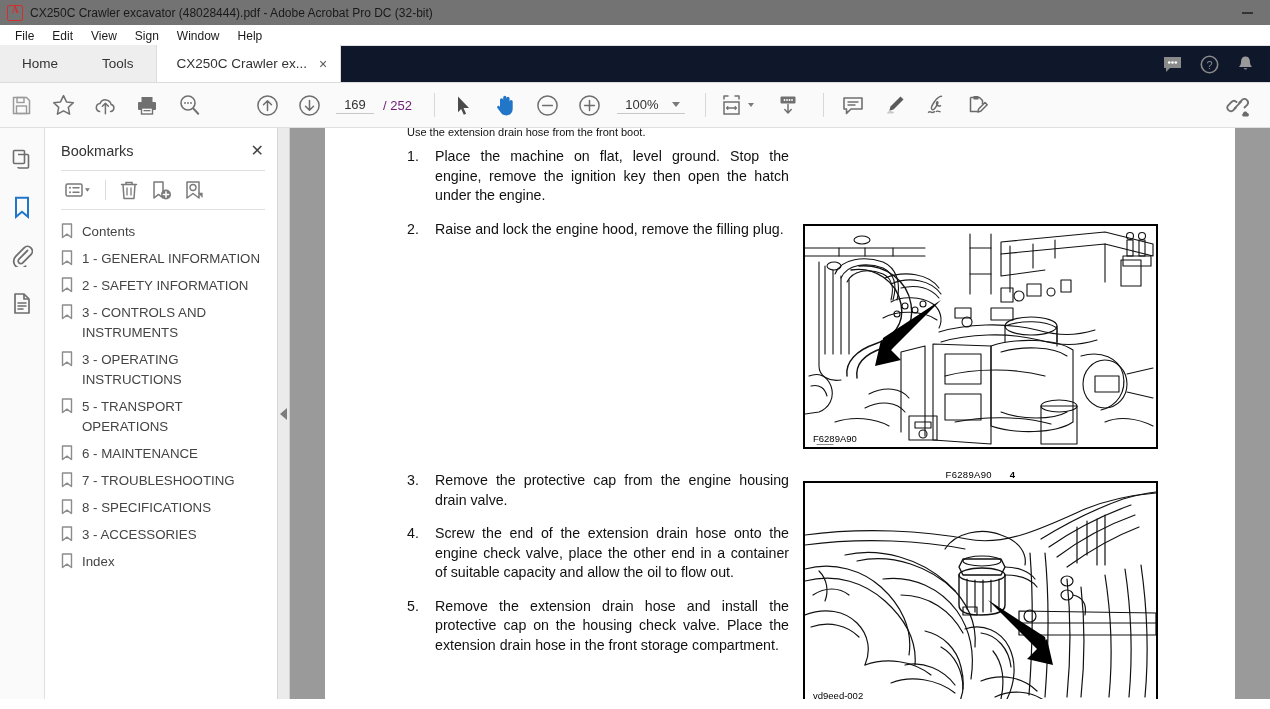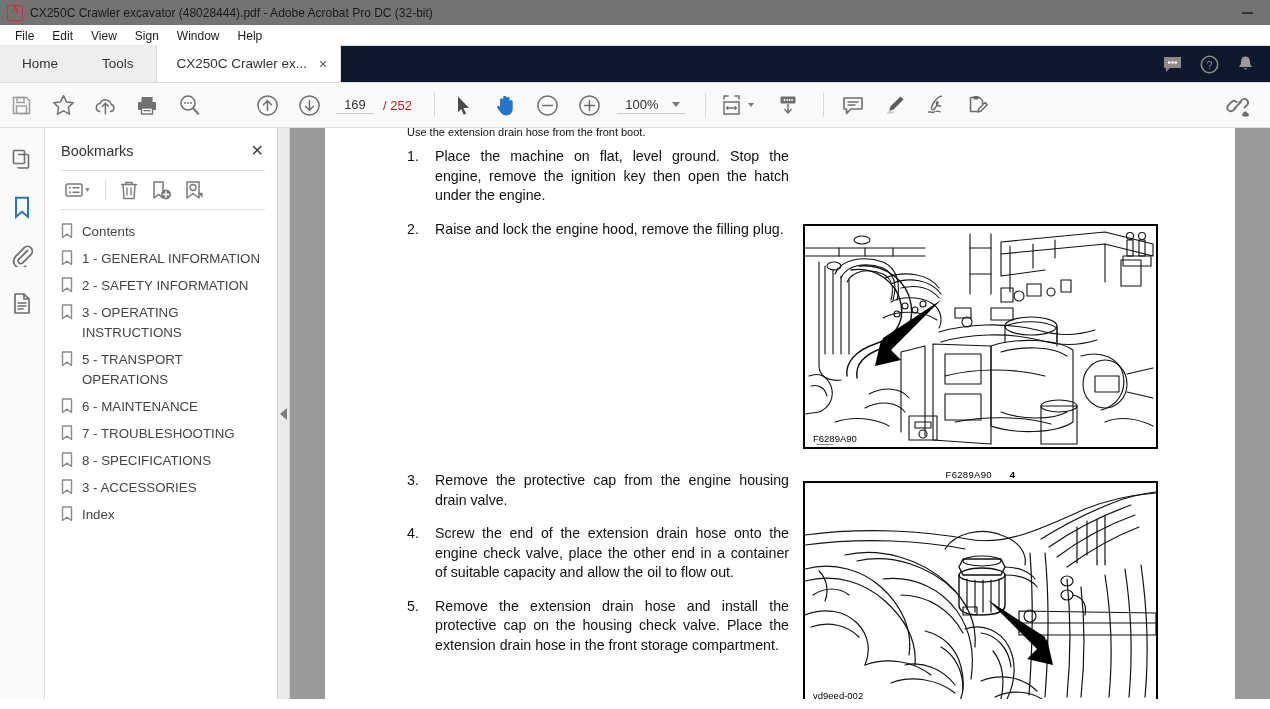--- a/index.html
+++ b/index.html
@@ -145,21 +145,21 @@
     font-size: 13px;
     color: #333;
   }
   .pagenum {
     width: 38px;
     text-align: center;
     border-bottom: 1px solid #c8c8c8;
     padding-bottom: 1px;
     color: #333;
   }
-  .pagetotal { margin-left: 9px; color: #b91c1c; white-space: nowrap; }
+  .pagetotal { margin-left: 9px; color: #701a75; white-space: nowrap; }
   .zoombox {
     display: flex; align-items: center;
     margin-left: 6px;
     border-bottom: 1px solid #c8c8c8;
     padding: 0 2px 1px 2px;
   }
   .zoomval {
     font-size: 13px; color: #333;
     width: 46px; text-align: center;
   }
@@ -677,20 +677,28 @@
         </span>
         <span class="bitem-label">1 - GENERAL INFORMATION</span>
       </div>
       <div class="bitem">
         <span class="bmark-ico">
           <svg width="12" height="16" viewBox="0 0 12 16">
               <path d="M1.5 1h9v13.5l-4.5-3.4L1.5 14.5z" fill="none" stroke="#8c8c8c" stroke-width="1.4" stroke-linejoin="round"></path>
             </svg>
         </span>
         <span class="bitem-label">2 - SAFETY INFORMATION</span>
+      </div>
+      <div class="bitem">
+        <span class="bmark-ico">
+          <svg width="12" height="16" viewBox="0 0 12 16">
+              <path d="M1.5 1h9v13.5l-4.5-3.4L1.5 14.5z" fill="none" stroke="#8c8c8c" stroke-width="1.4" stroke-linejoin="round"></path>
+            </svg>
+        </span>
+        <span class="bitem-label">3 - CONTROLS AND INSTRUMENTS</span>
       </div>
       <div class="bitem">
         <span class="bmark-ico">
           <svg width="12" height="16" viewBox="0 0 12 16">
               <path d="M1.5 1h9v13.5l-4.5-3.4L1.5 14.5z" fill="none" stroke="#8c8c8c" stroke-width="1.4" stroke-linejoin="round"></path>
             </svg>
         </span>
         <span class="bitem-label">3 - OPERATING INSTRUCTIONS</span>
       </div>
       <div class="bitem">

